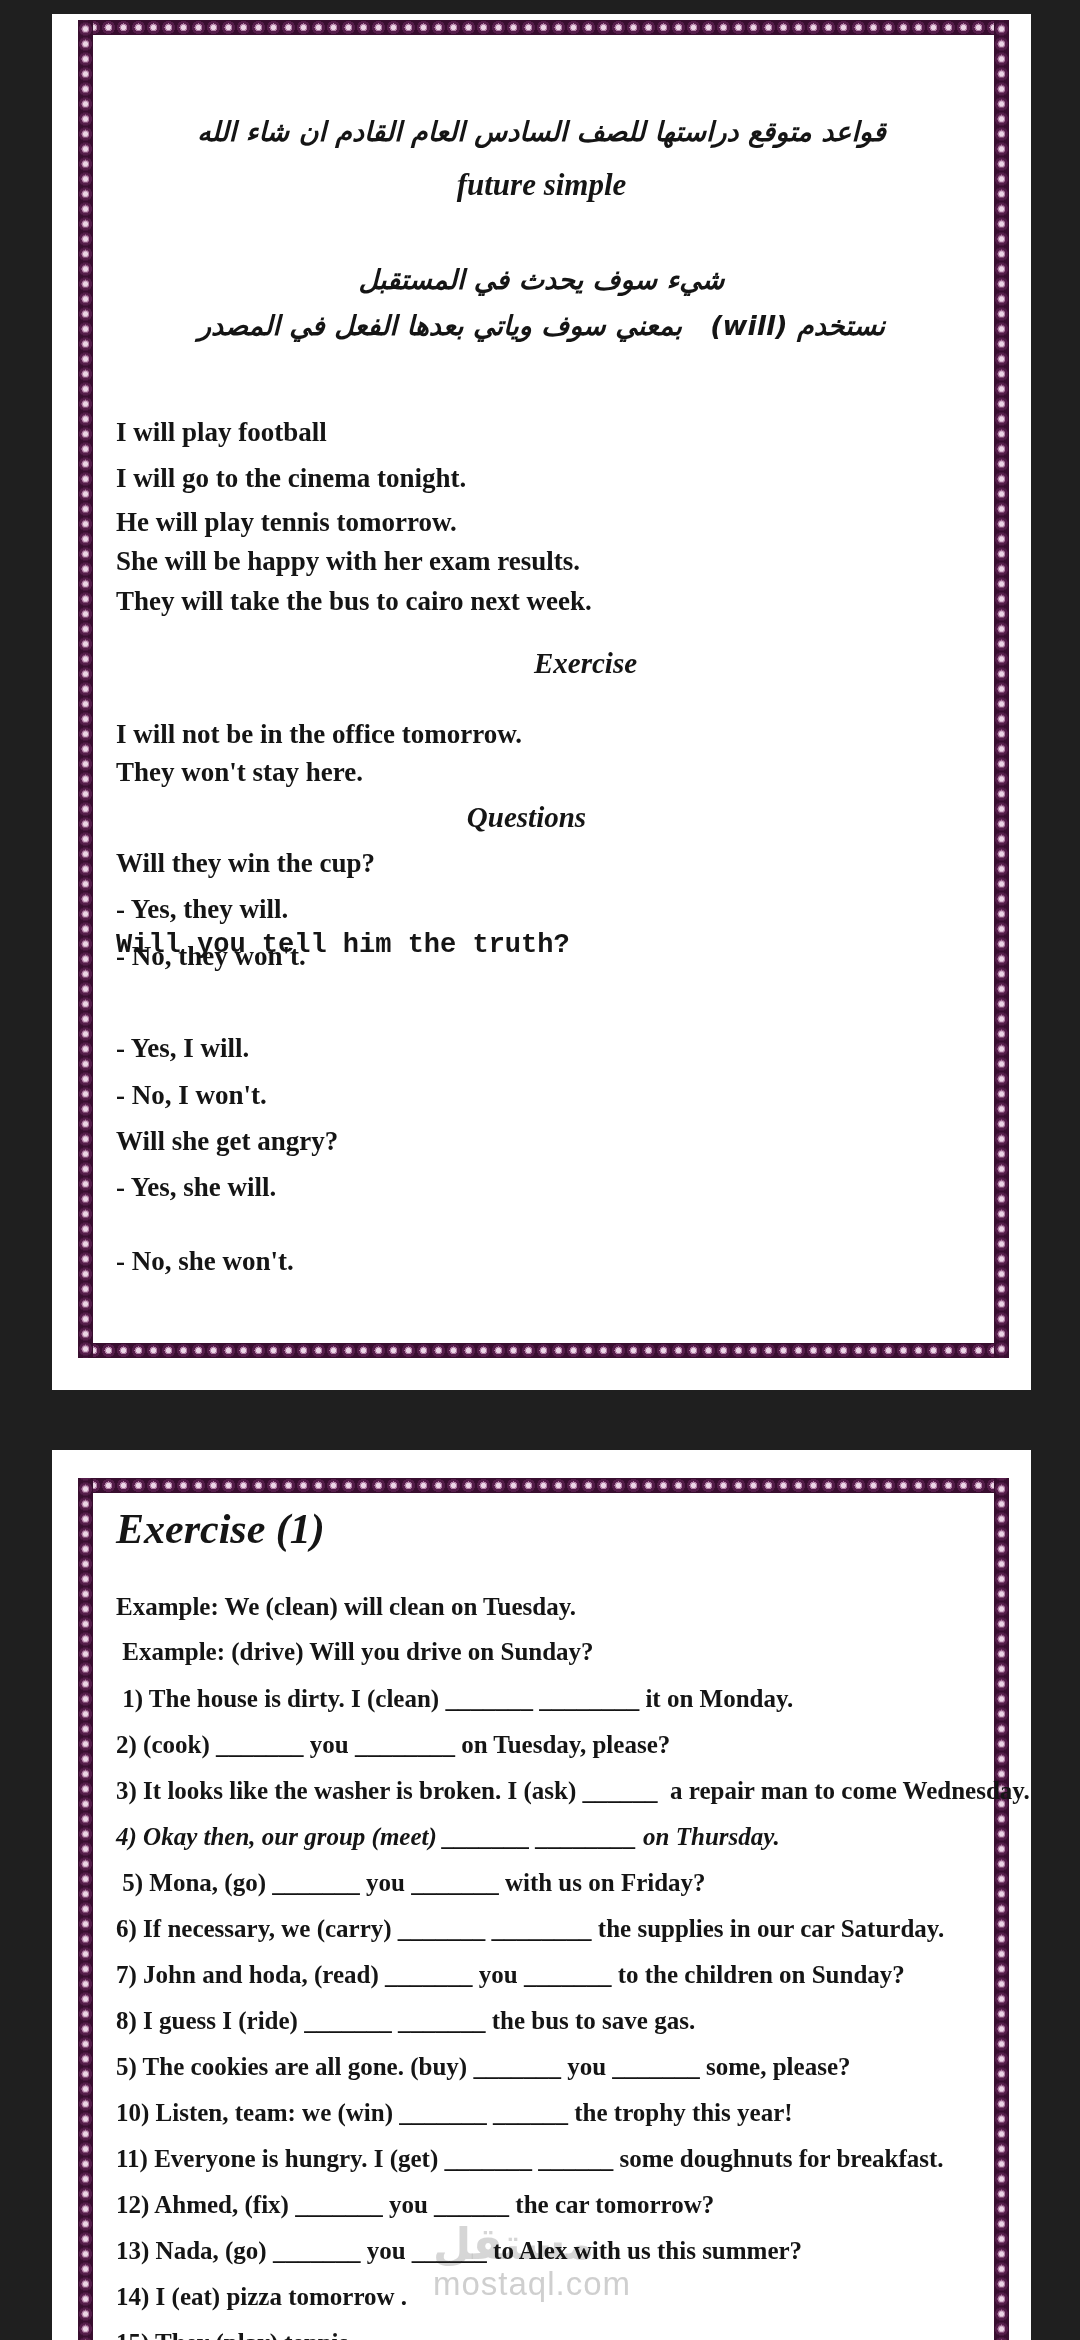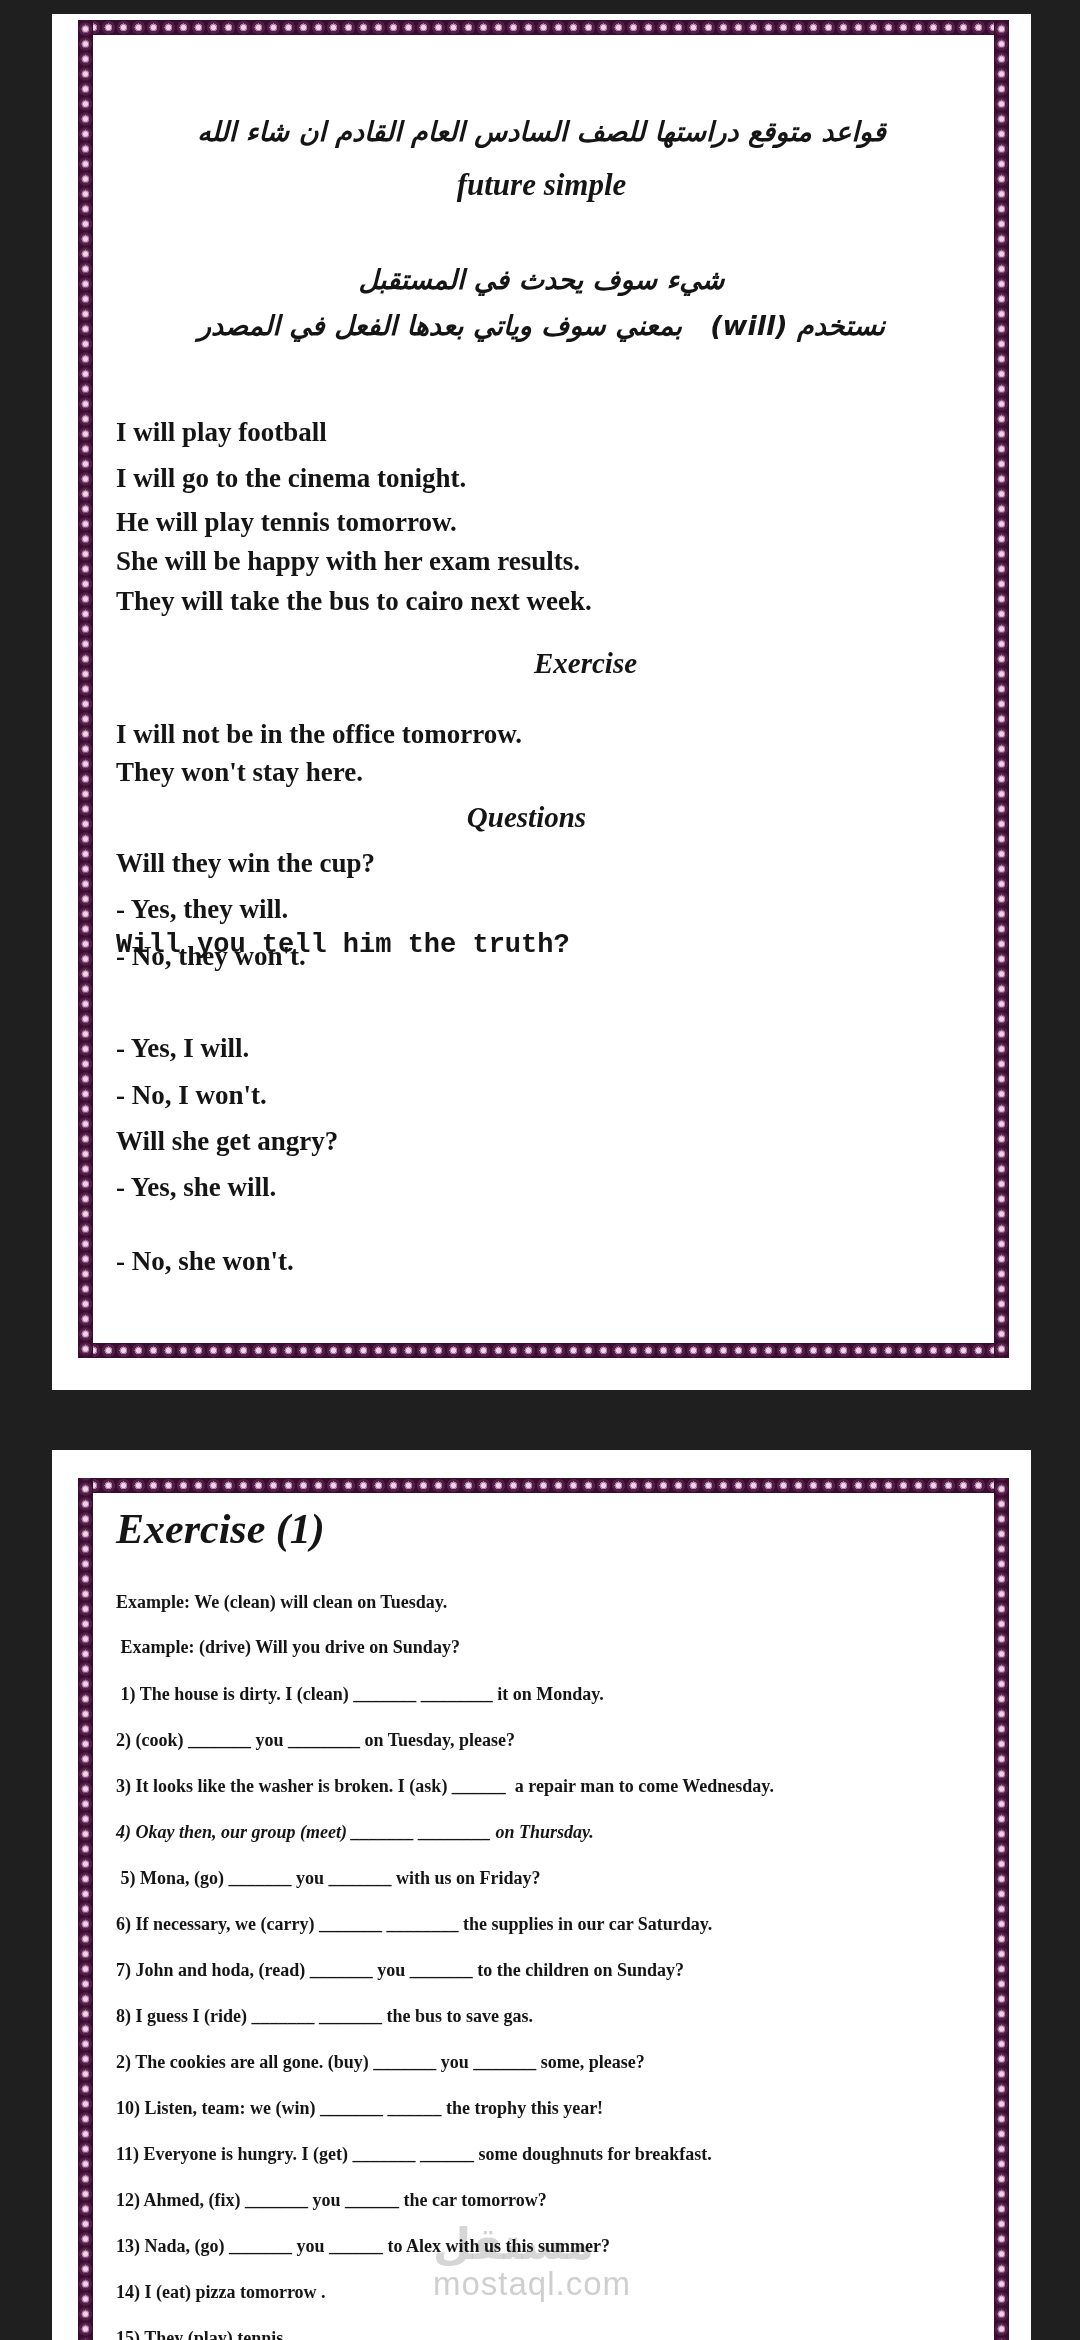--- a/index.html
+++ b/index.html
@@ -32,21 +32,21 @@
 
   .ar-title{top:102px;font-size:27px;}
   .lesson-title{top:152px;font-size:31px;}
   .ar-line1{top:250px;font-size:27px;}
   .ar-line2{top:296px;font-size:27px;}
   .body1{font-size:27px;}
   .headctr{font-size:29px;}
   .neg-head{top:632px;text-indent:88px;}
   .q-head{top:786px;text-indent:-30px;}
   .ex-head{top:54px;font-size:42px;}
-  .body2{font-size:18px;text-align:right;}
+  .body2{font-size:25px;text-align:right;}
 
   .watermark{position:absolute;left:381px;top:772px;width:300px;text-align:left;z-index:1;}
   .wm-logo{font-family:"DejaVu Sans",sans-serif;font-weight:bold;font-size:44px;color:rgba(180,180,180,0.55);line-height:1;}
   .wm-url{font-family:"Liberation Sans",sans-serif;font-size:33px;color:rgba(175,175,175,0.6);letter-spacing:1px;line-height:1.1;}
 </style>
 </head>
 <body>
 
 <div id="viewport">
 
@@ -113,21 +113,21 @@
 
     <div>
         <div class="line en lft body2" style="top: 234px;"> 1) The house is dirty. I (clean) _______ ________ it on Monday.</div>
         <div class="line en lft body2" style="top: 280px;">2) (cook) _______ you ________ on Tuesday, please?</div>
         <div class="line en lft body2" style="top: 326px;">3) It looks like the washer is broken. I (ask) ______  a repair man to come Wednesday.</div>
         <div class="line en lft body2" style="top: 372px; font-style: italic;">4) Okay then, our group (meet) _______ ________ on Thursday.</div>
         <div class="line en lft body2" style="top: 418px;"> 5) Mona, (go) _______ you _______ with us on Friday?</div>
         <div class="line en lft body2" style="top: 464px;">6) If necessary, we (carry) _______ ________ the supplies in our car Saturday.</div>
         <div class="line en lft body2" style="top: 510px;">7) John and hoda, (read) _______ you _______ to the children on Sunday?</div>
         <div class="line en lft body2" style="top: 556px;">8) I guess I (ride) _______ _______ the bus to save gas.</div>
-        <div class="line en lft body2" style="top: 602px;">2) The cookies are all gone. (buy) _______ you _______ some, please?</div>
+        <div class="line en lft body2" style="top: 602px;">5) The cookies are all gone. (buy) _______ you _______ some, please?</div>
         <div class="line en lft body2" style="top: 648px;">10) Listen, team: we (win) _______ ______ the trophy this year!</div>
         <div class="line en lft body2" style="top: 694px;">11) Everyone is hungry. I (get) _______ ______ some doughnuts for breakfast.</div>
         <div class="line en lft body2" style="top: 740px;">12) Ahmed, (fix) _______ you ______ the car tomorrow?</div>
         <div class="line en lft body2" style="top: 786px;">13) Nada, (go) _______ you ______ to Alex with us this summer?</div>
         <div class="line en lft body2" style="top: 832px;">14) I (eat) pizza tomorrow .</div>
         <div class="line en lft body2" style="top: 878px;">15) They (play) tennis .</div>
       </div>
   </div>
 
 </div>

